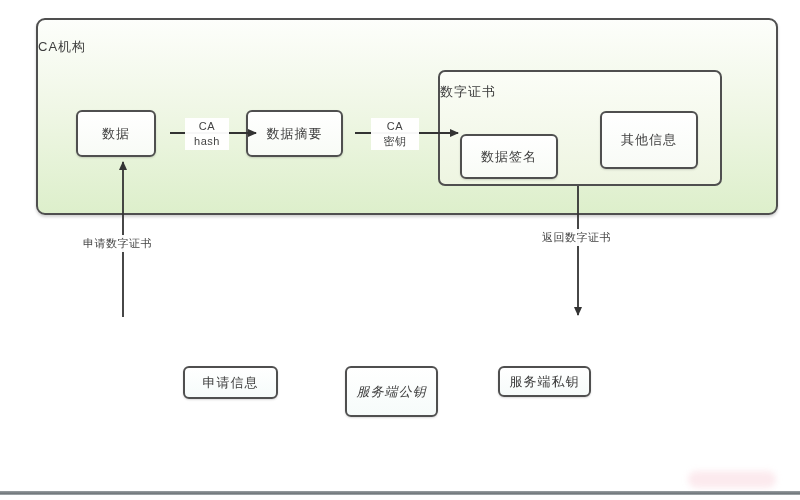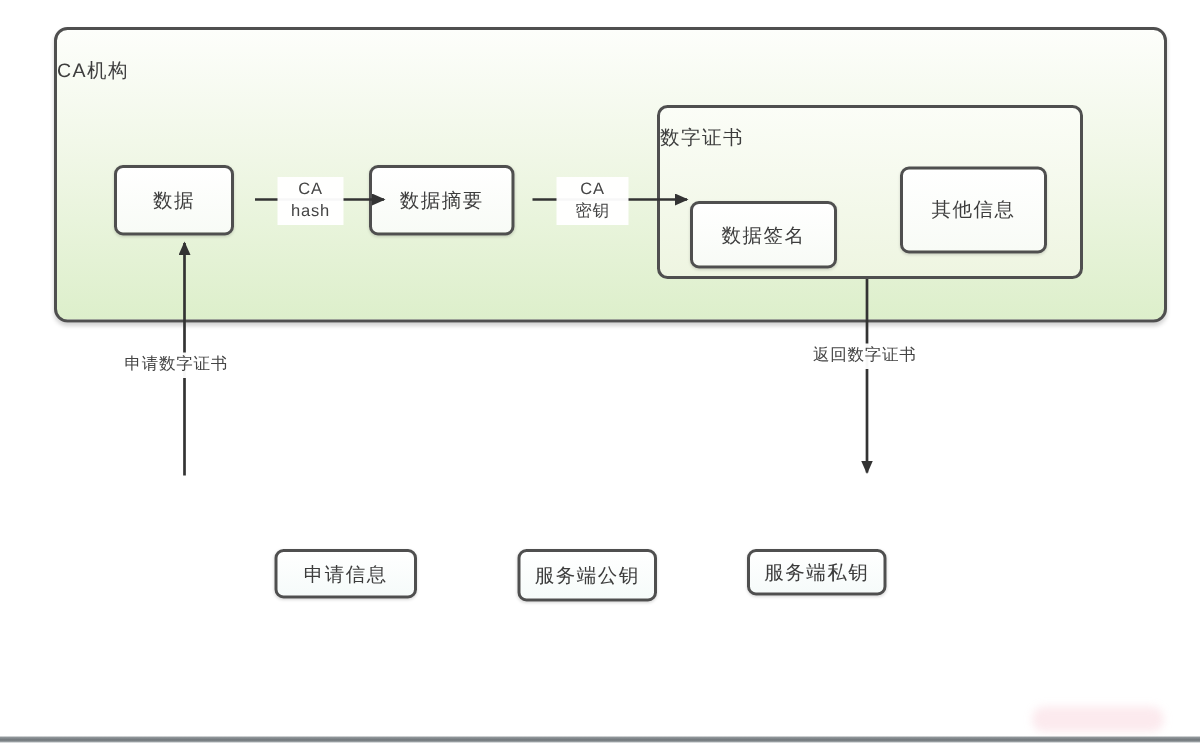--- a/index.html
+++ b/index.html
@@ -57,21 +57,21 @@
     font-size:13px;
     color:#3d3d3d;
     letter-spacing:1px;
     box-shadow:0 1px 2px rgba(0,0,0,0.15);
   }
   .node-data      { left:76px;  top:110px; width:80px; height:47px; }
   .node-digest    { left:246px; top:110px; width:97px; height:47px; }
   .node-signature { left:460px; top:112px; width:98px; height:45px;margin-top:22px; }
   .node-other     { left:600px; top:111px; width:98px; height:58px; }
   .node-apply     { left:183px; top:366px; width:95px; height:33px; background:linear-gradient(180deg,#ffffff 0%,#f6fbfa 100%); }
-  .node-pubkey    { left:345px; top:366px; width:93px; height:35px; background:linear-gradient(180deg,#ffffff 0%,#f6fbfa 100%); }
+  .node-pubkey    { left:345px; top:366px; width:93px; height:51px; background:linear-gradient(180deg,#ffffff 0%,#f6fbfa 100%);font-style:italic; }
   .node-privkey   { left:498px; top:366px; width:93px; height:31px; background:linear-gradient(180deg,#ffffff 0%,#f6fbfa 100%); }
   
   svg.connectors {
     position:absolute; left:0; top:0; width:800px; height:500px;
     pointer-events:none;
   }
   
   .edge-label {
     position:absolute;
     background:rgba(255,255,255,0.96);

